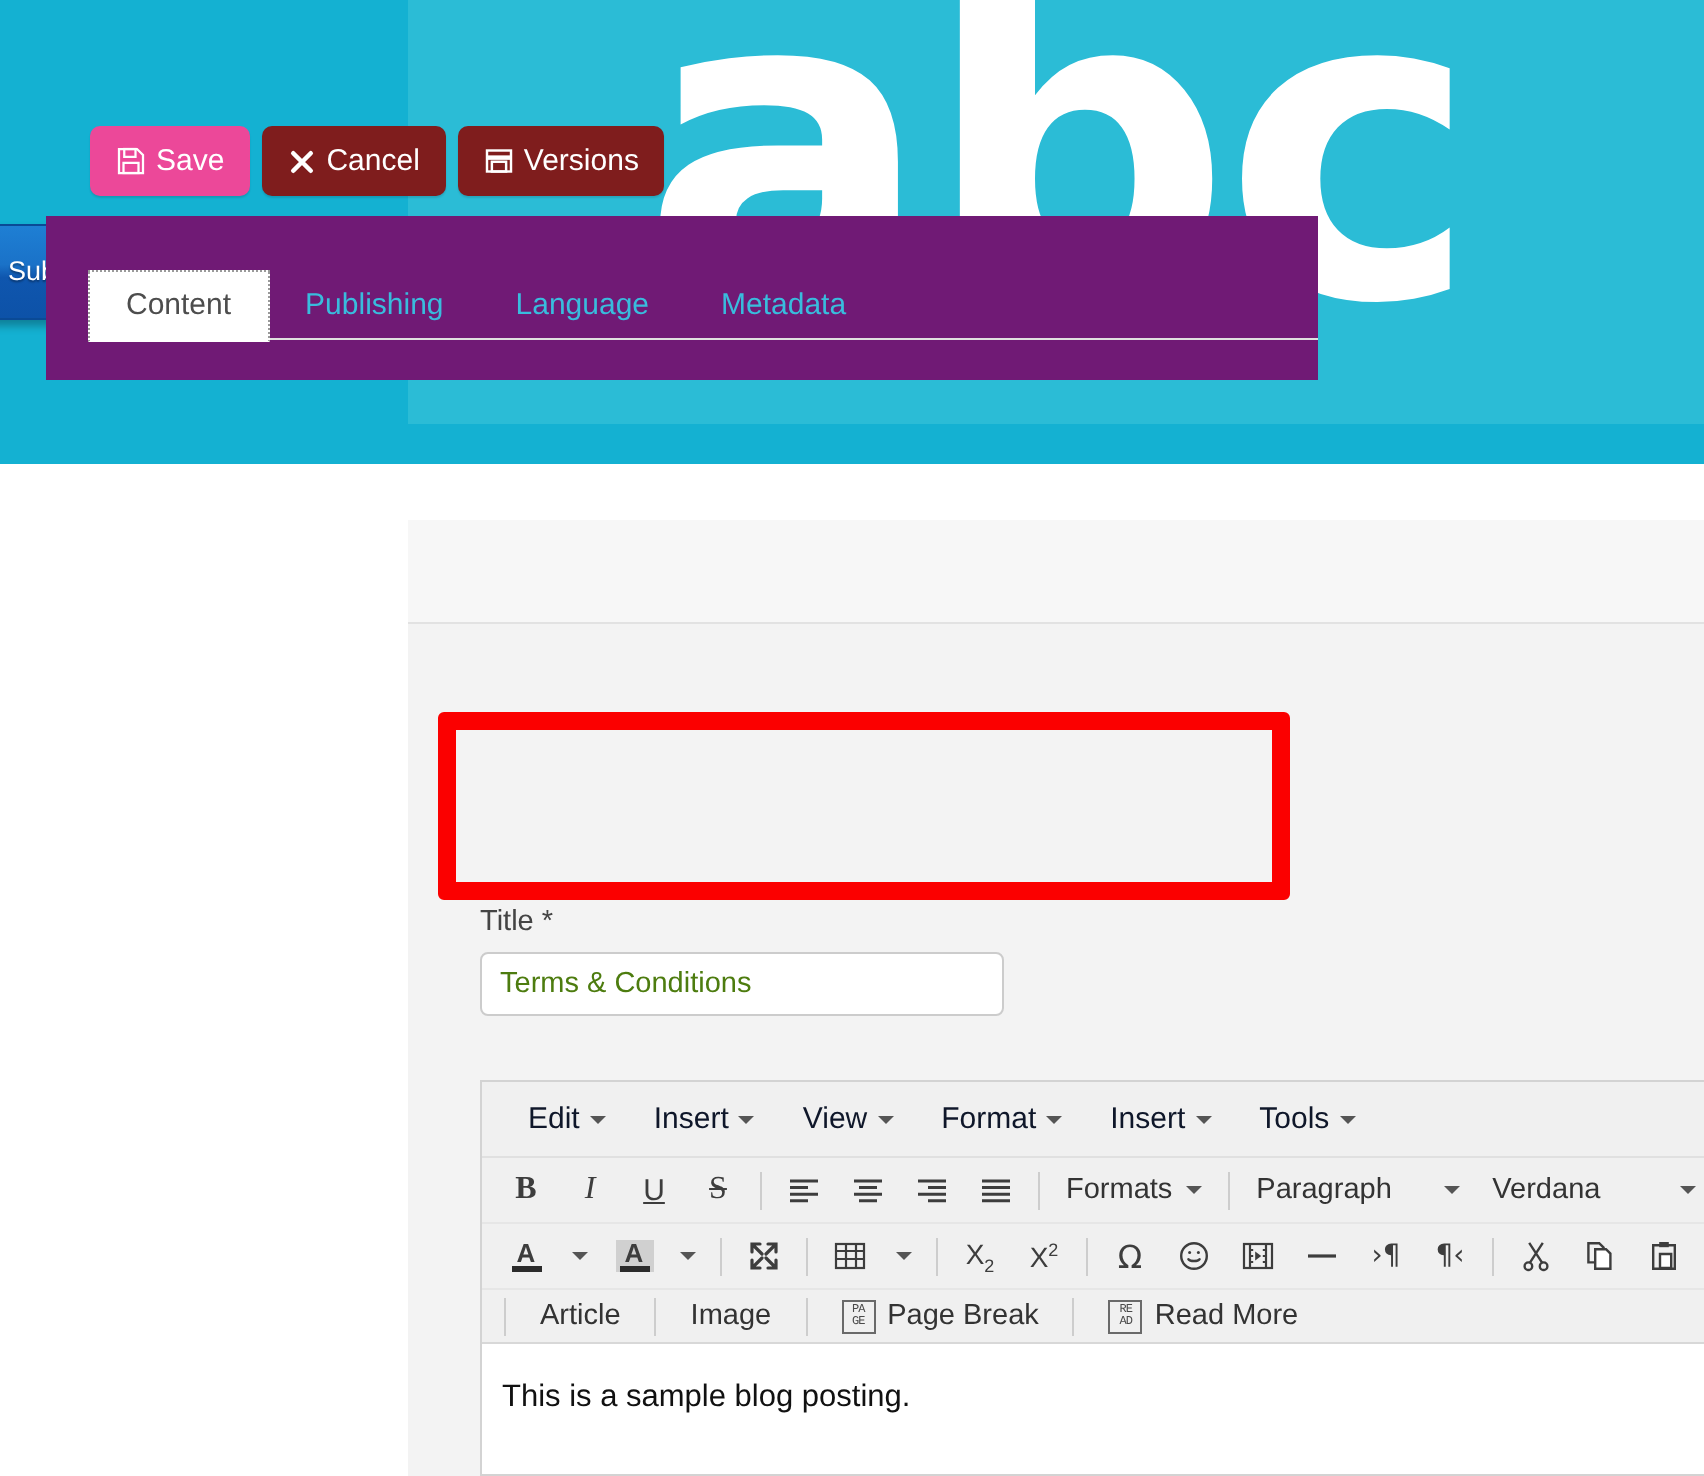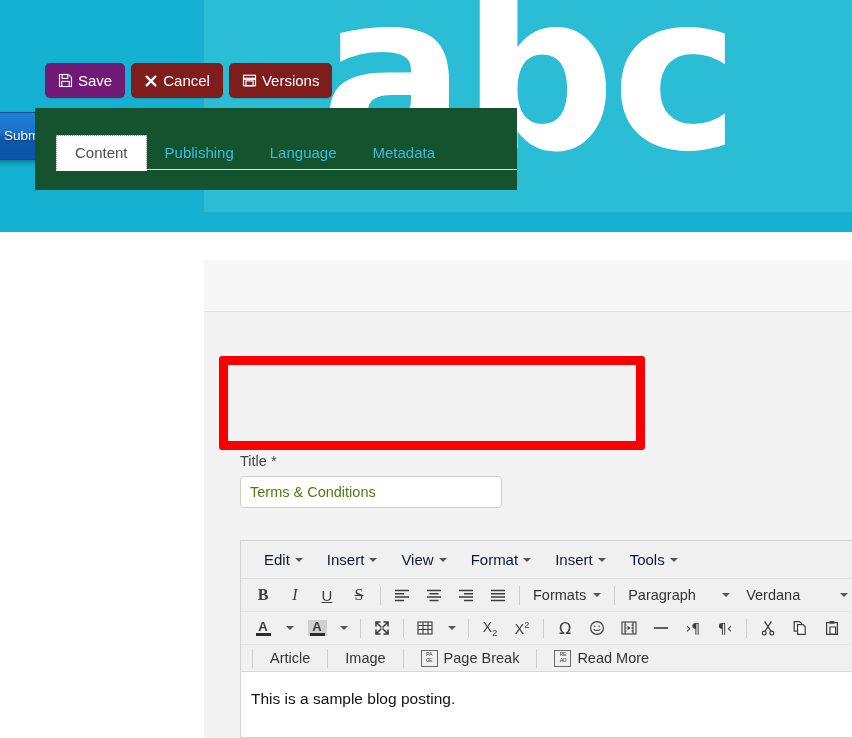--- a/index.html
+++ b/index.html
@@ -81,31 +81,31 @@
     color: #ffffff;
     font-size: 15px;
     font-family: "Liberation Sans", sans-serif;
     display: flex;
     align-items: center;
     gap: 5px;
     cursor: pointer;
     box-shadow: 0 1px 1px rgba(0,0,0,0.12);
     white-space: nowrap;
   }
-  .btn-save { background: #701a75; }
+  .btn-save { background: #ec4899; }
   .btn-dark { background: #7f1d1d; }
   .btn .glyph { display: inline-flex; align-items: center; }
   .btn .glyph svg { display: block; }
 
   
   .tabs-wrap {
     position: absolute;
-    left: 35px; top: 108px;
-    width: 482px; height: 82px;
-    background: #14532d;
+    left: 23px; top: 108px;
+    width: 636px; height: 82px;
+    background: #701a75;
     z-index: 5;
   }
   .tabs-row {
     position: absolute;
     left: 21px; top: 22px;
     display: flex;
     align-items: flex-end;
     height: 40px;
   }
   .tab {

